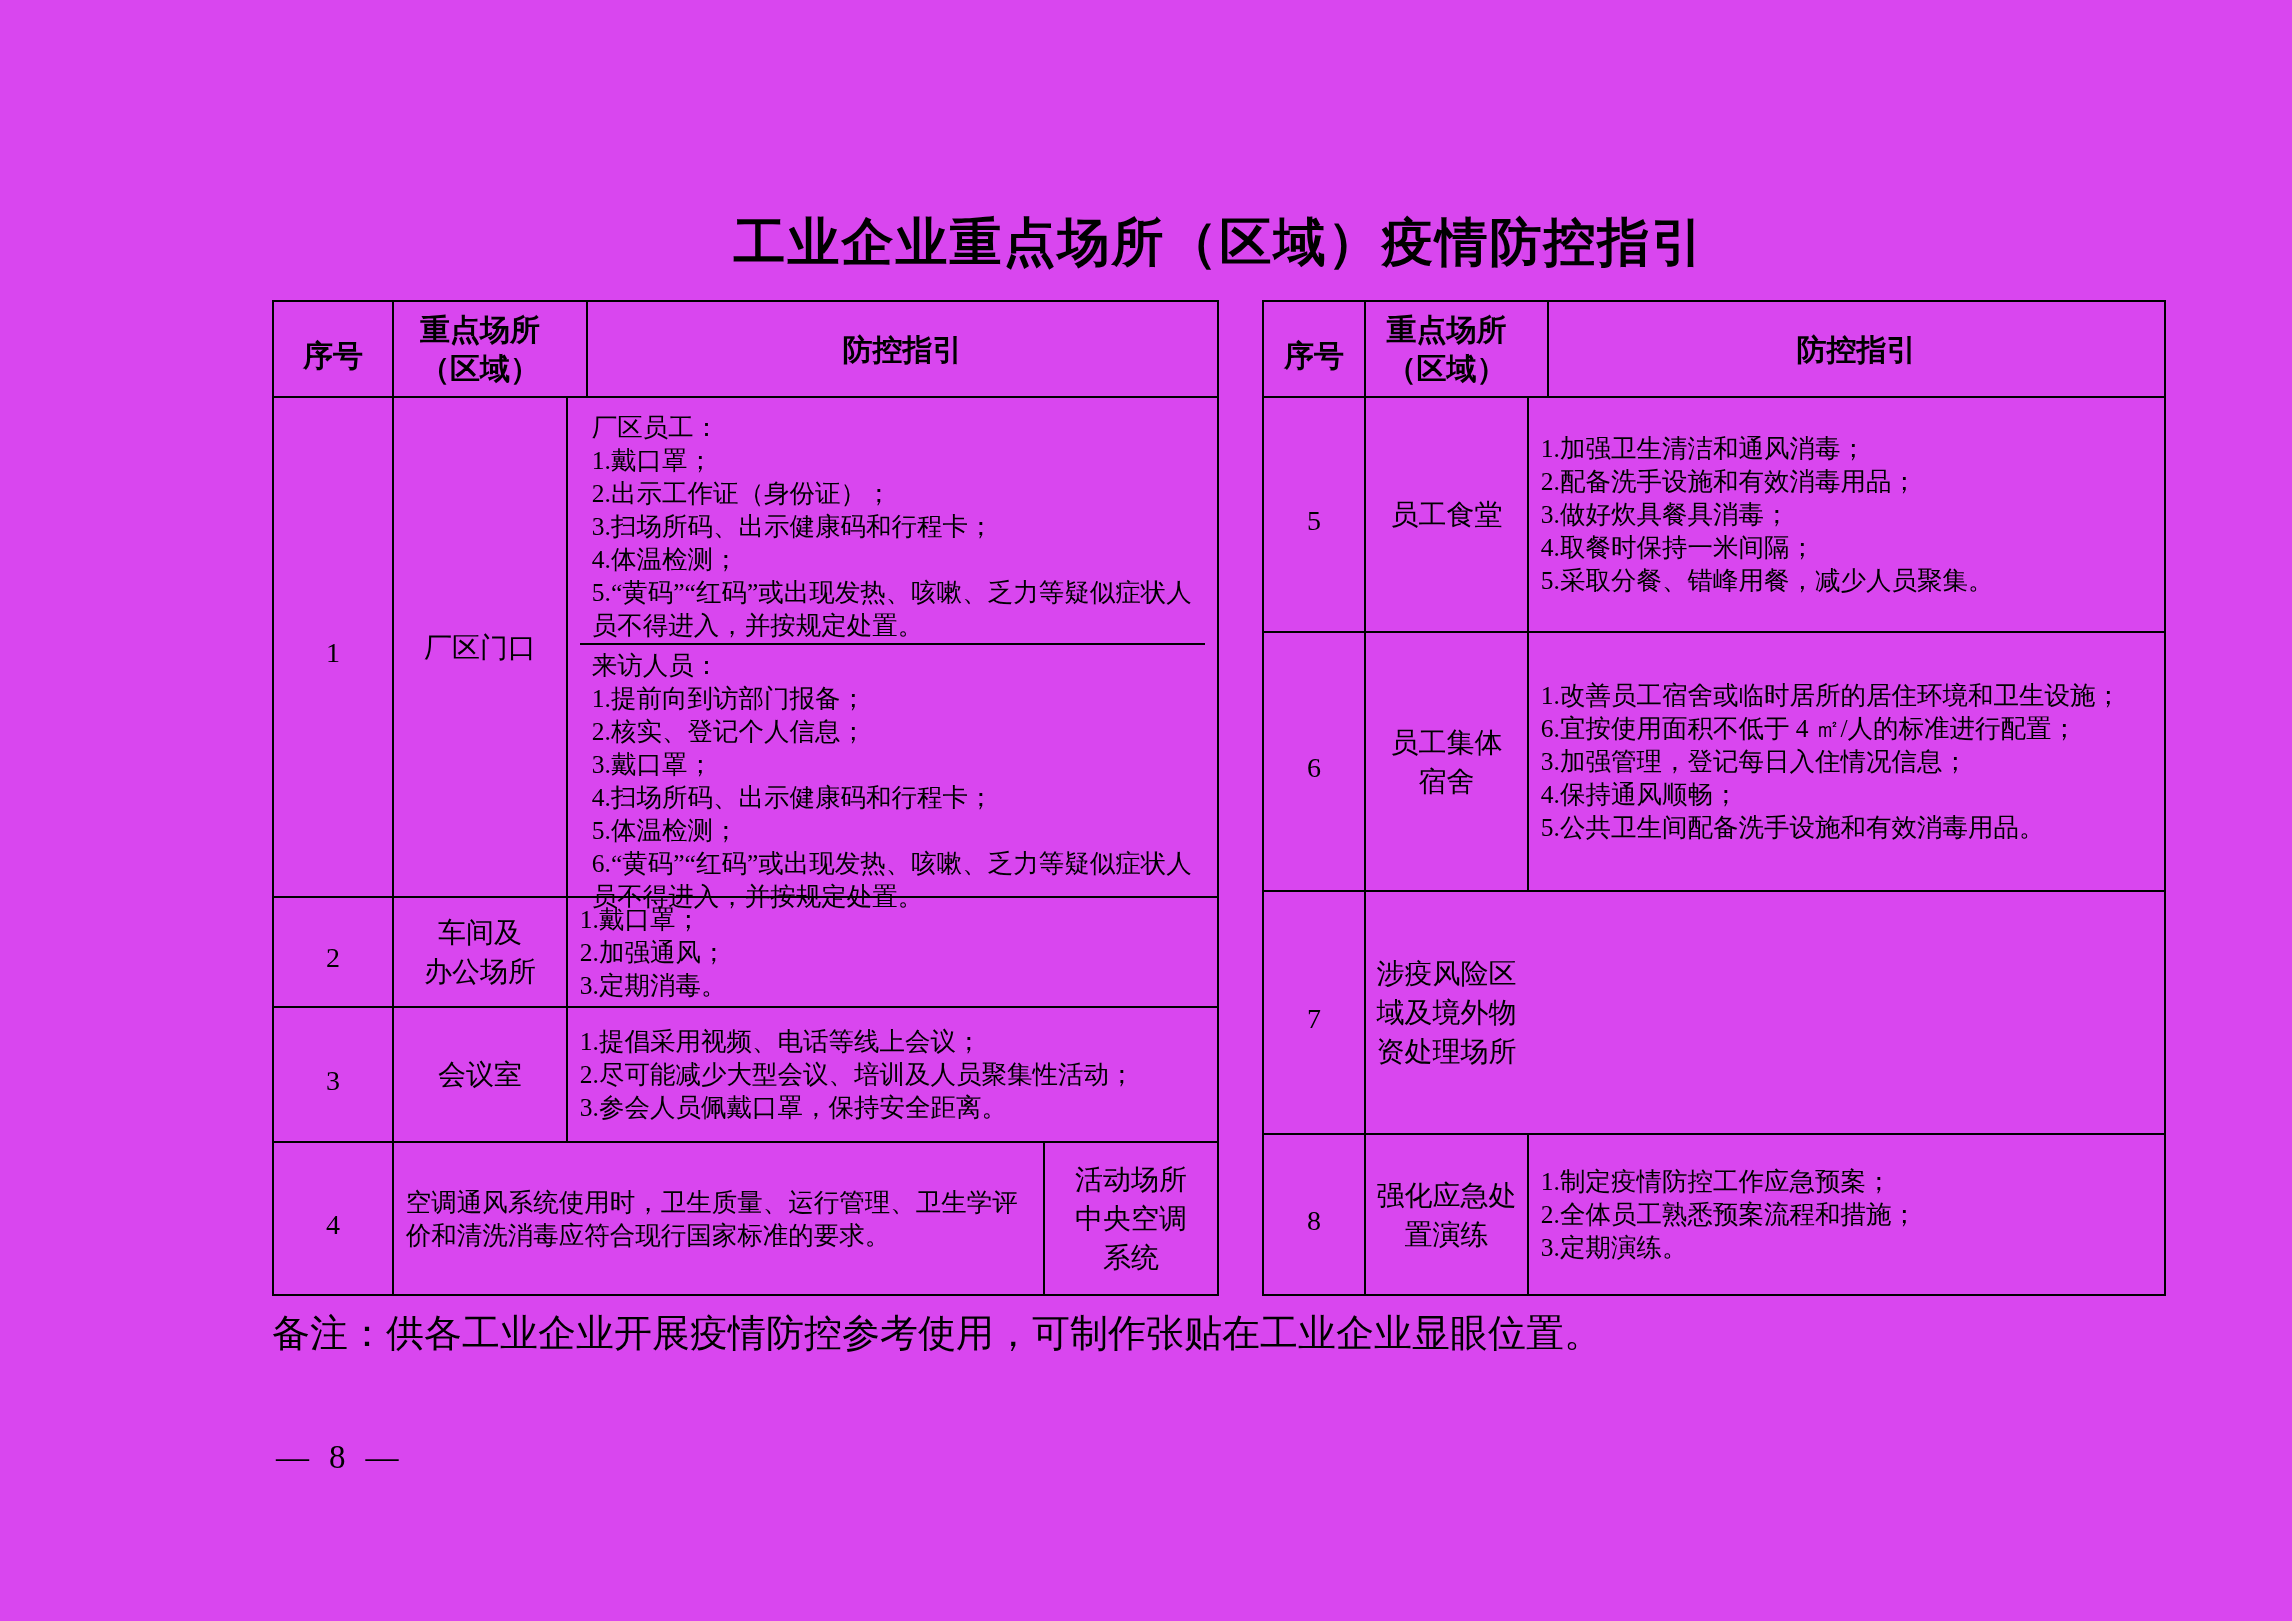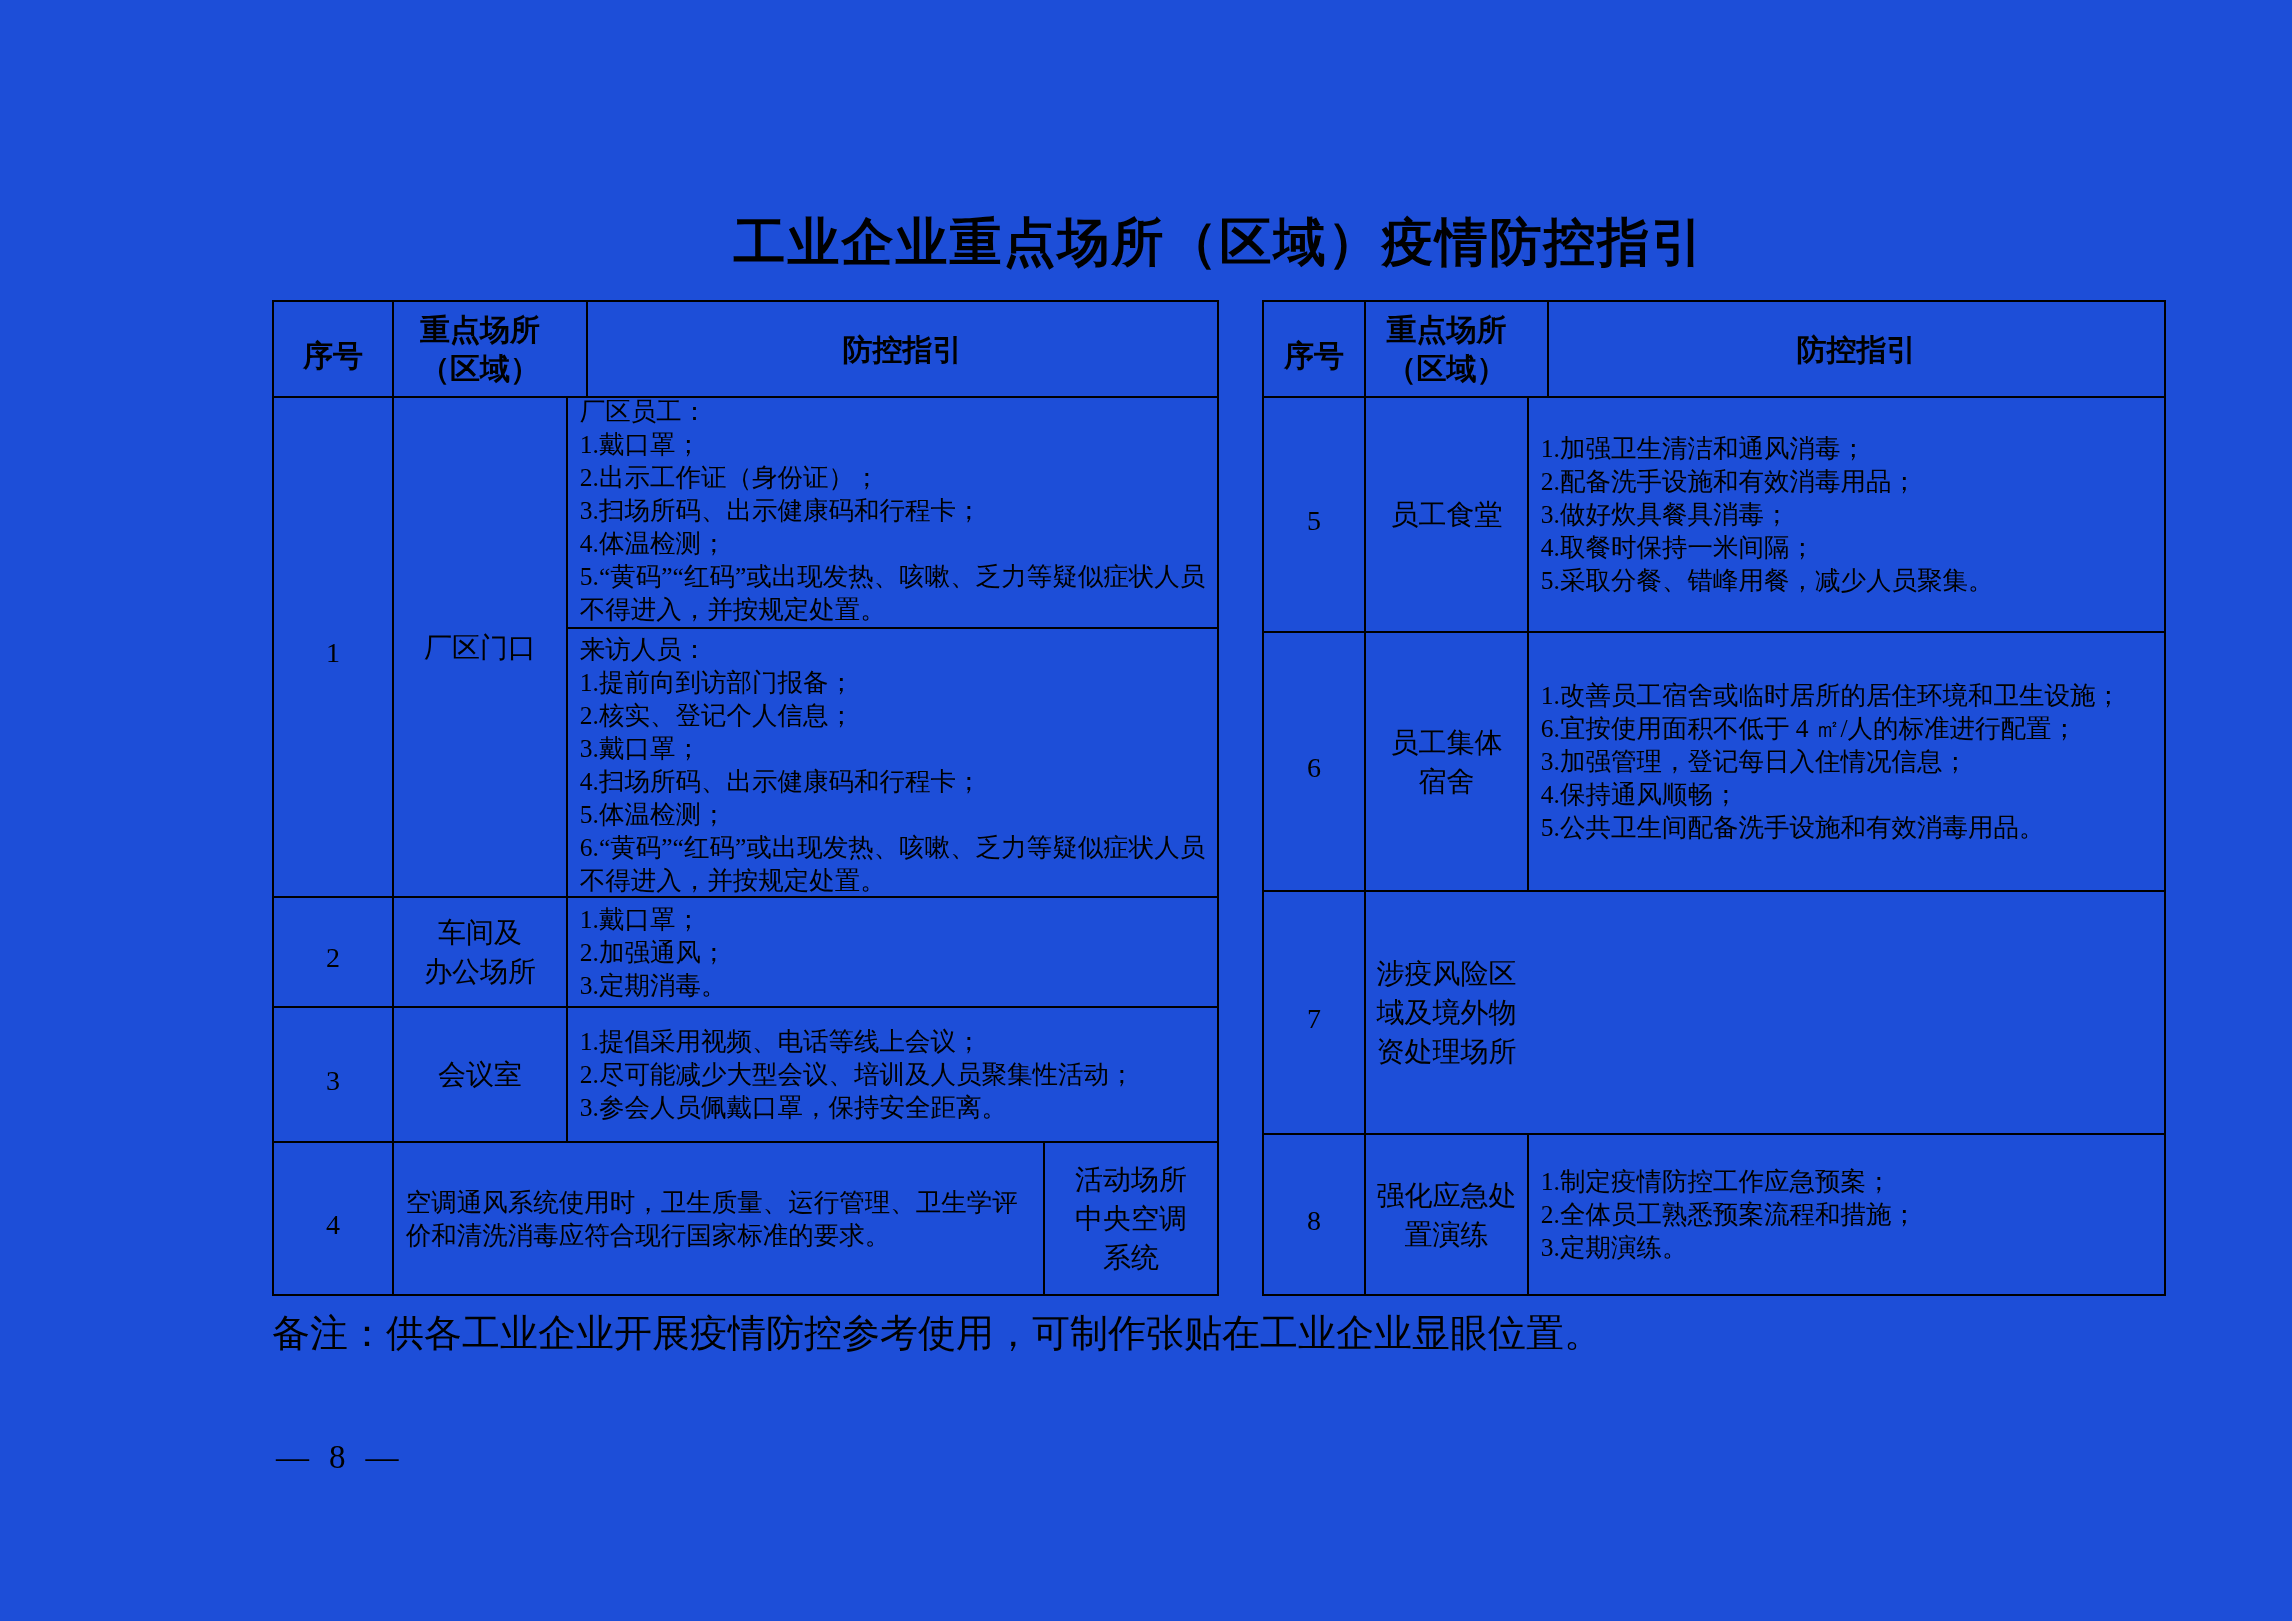--- a/index.html
+++ b/index.html
@@ -1,19 +1,19 @@
 <!DOCTYPE html>
 <html><head>
 <meta charset="utf-8">
 <style>
   html,body{margin:0;padding:0;background:#e8e8e8;}
   .page{
     position:relative;
     width:2293px;height:1621px;
-    background:#1d4ed8;
+    background:#d946ef;
     font-family:"Liberation Serif","DejaVu Serif",serif;
     color:#000;
     overflow:hidden;
   }
   .doc-title{
     position:absolute;
     left:272px;top:208px;width:1895px;
     text-align:center;
     font-size:52px;
     font-weight:bold;
@@ -47,21 +47,21 @@
     flex-direction:column;
     justify-content:center;
   }
   .td:first-child{border-left:none;}
   .c1{flex:0 0 var(--c1);align-items:center;text-align:center;font-size:28px;margin-top:12px;}
   .c2{flex:0 0 var(--c2);align-items:center;text-align:center;font-size:28px;line-height:39px;}
   .c3{flex:1 1 auto;font-size:25.5px;line-height:33px;padding:3.9px 11.8px;}
   .th{font-weight:bold;font-size:30px;line-height:39px;}
   .c3.th{align-items:center;text-align:left;margin-left:20px;}
   .pre{white-space:pre-line;}
-  .c3.split{padding:0;justify-content:center;}
+  .c3.split{padding:12px;justify-content:space-between;}
   .sub{
     box-sizing:border-box;
     display:flex;flex-direction:column;justify-content:center;
     padding:3.9px 11.8px;
     white-space:pre-line;
   }
   .sub2{border-top:2.9px solid #000;}
   .note{
     position:absolute;
     left:272px;top:1313px;width:1911px;

